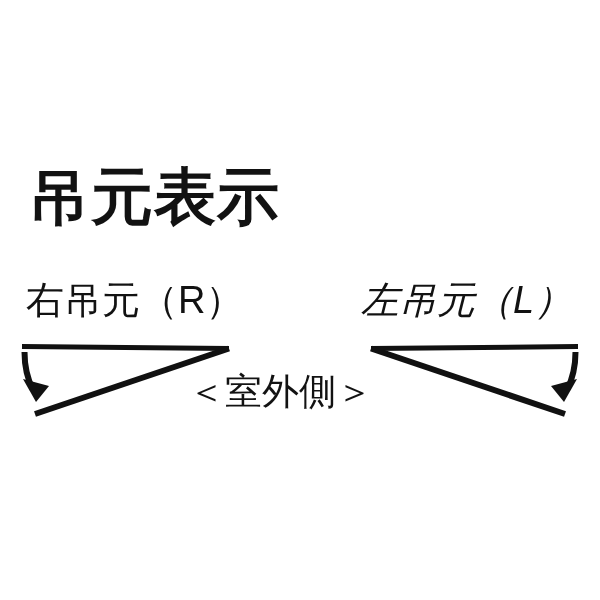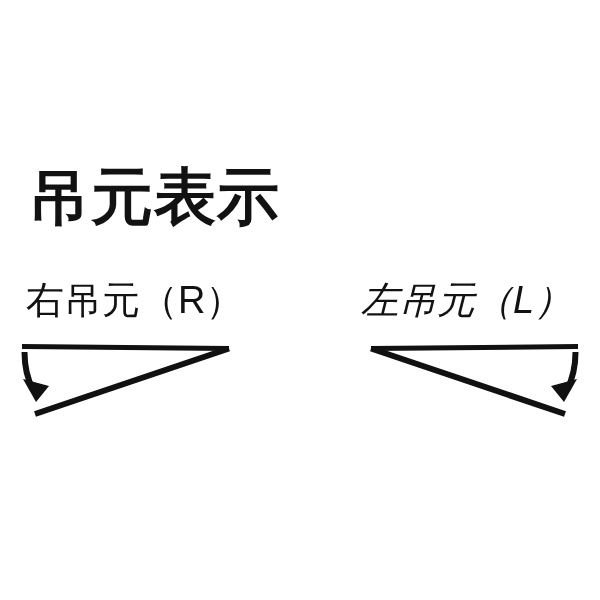--- a/index.html
+++ b/index.html
@@ -90,14 +90,15 @@
     </g>
 
     <g>
       <line class="diagram-stroke" x1="371" y1="348.5" x2="578" y2="346.5" stroke-width="5"></line>
       <line class="diagram-stroke" x1="371" y1="348.5" x2="565" y2="414" stroke-width="6"></line>
       <path class="diagram-stroke" d="M 575.5,352 C 575.5,365 573,378 567,390" stroke-width="6"></path>
       <polygon class="arrow-head" points="577,379 551,386 564,402"></polygon>
     </g>
   </svg>
 
+  <div id="exterior-side-label">＜室外側＞</div>
 
 </div>
 
 </body></html>

